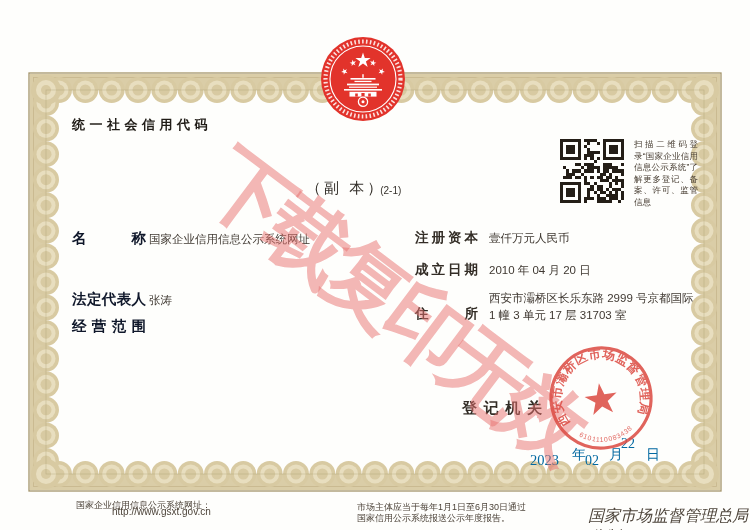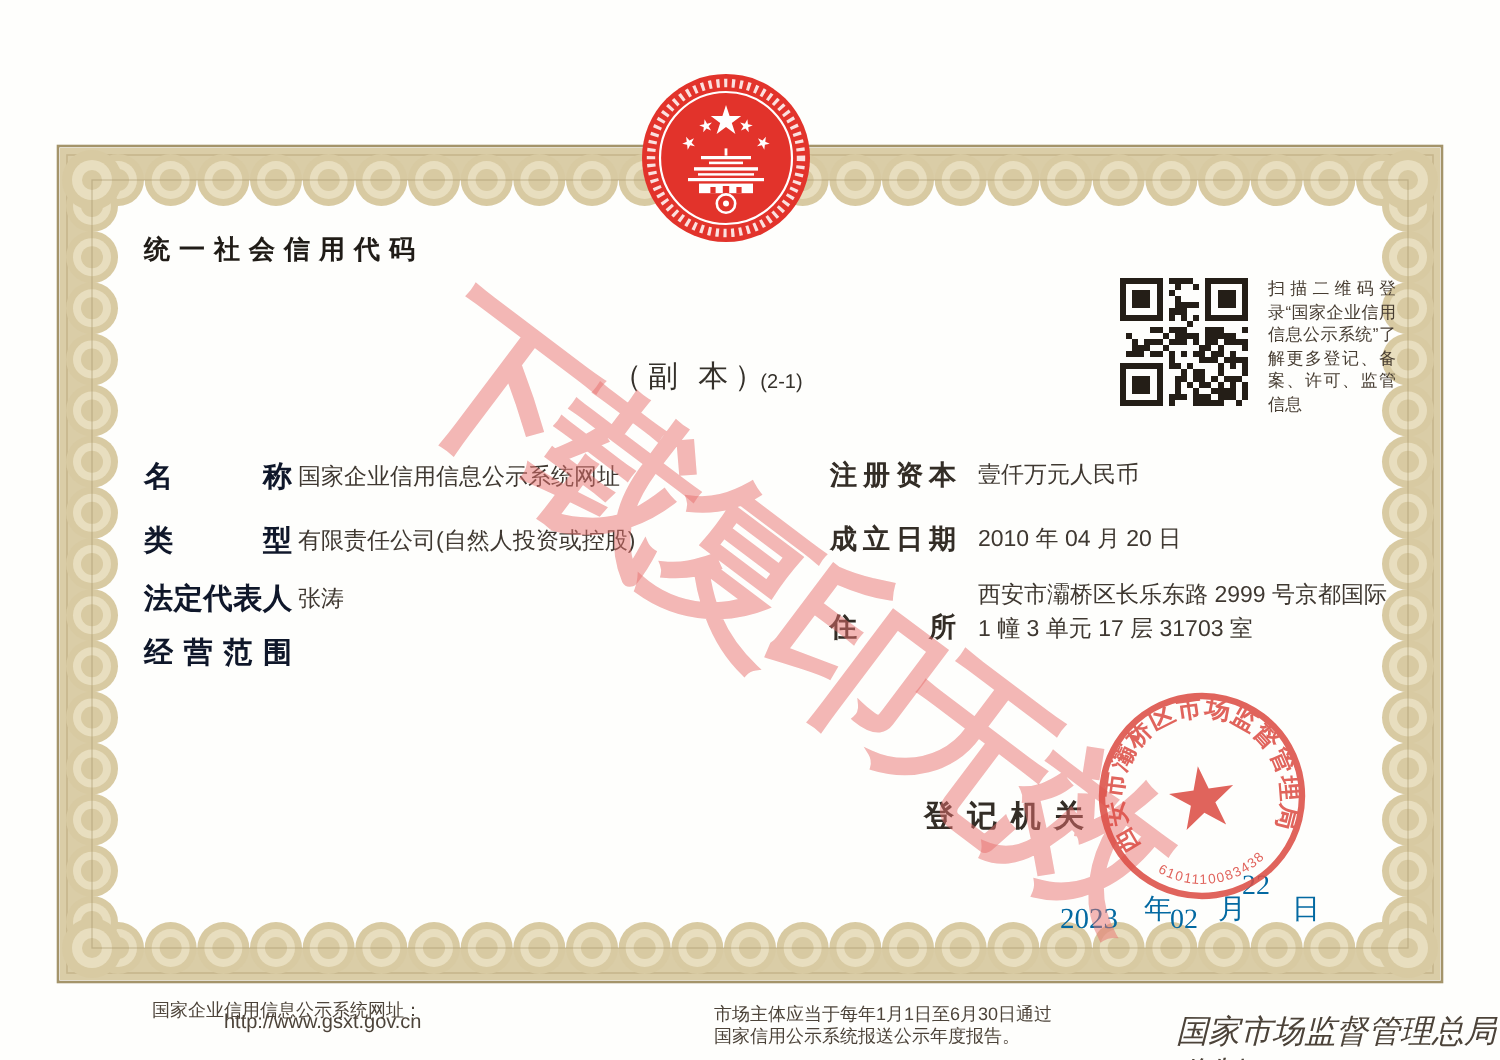--- a/index.html
+++ b/index.html
@@ -596,24 +596,20 @@
       <rect x="15" y="20" width="1" height="1" fill="#241e17"></rect>
       <rect x="16" y="20" width="1" height="1" fill="#241e17"></rect>
       <rect x="19" y="20" width="1" height="1" fill="#241e17"></rect>
     </svg>
   <div class="abs qr-caption">扫描二维码登录“国家企业信用信息公示系统”了解更多登记、备案、许可、监管信息</div>
 
   <div class="frow" style="top:229px">
     <span class="flabel">名称</span>
     <span class="fvalue">国家企业信用信息公示系统网址</span>
   </div>
-  <div class="frow" style="top:261px">
-    <span class="flabel">类型</span>
-    <span class="fvalue">有限责任公司(自然人投资或控股)</span>
-  </div>
   <div class="frow" style="top:290px">
     <span class="flabel">法定代表人</span>
     <span class="fvalue">张涛</span>
   </div>
   <div class="frow" style="top:317px">
     <span class="flabel">经营范围</span>
   </div>
 
   <div class="rrow" style="top:228px">
     <span class="rlabel">注册资本</span>

